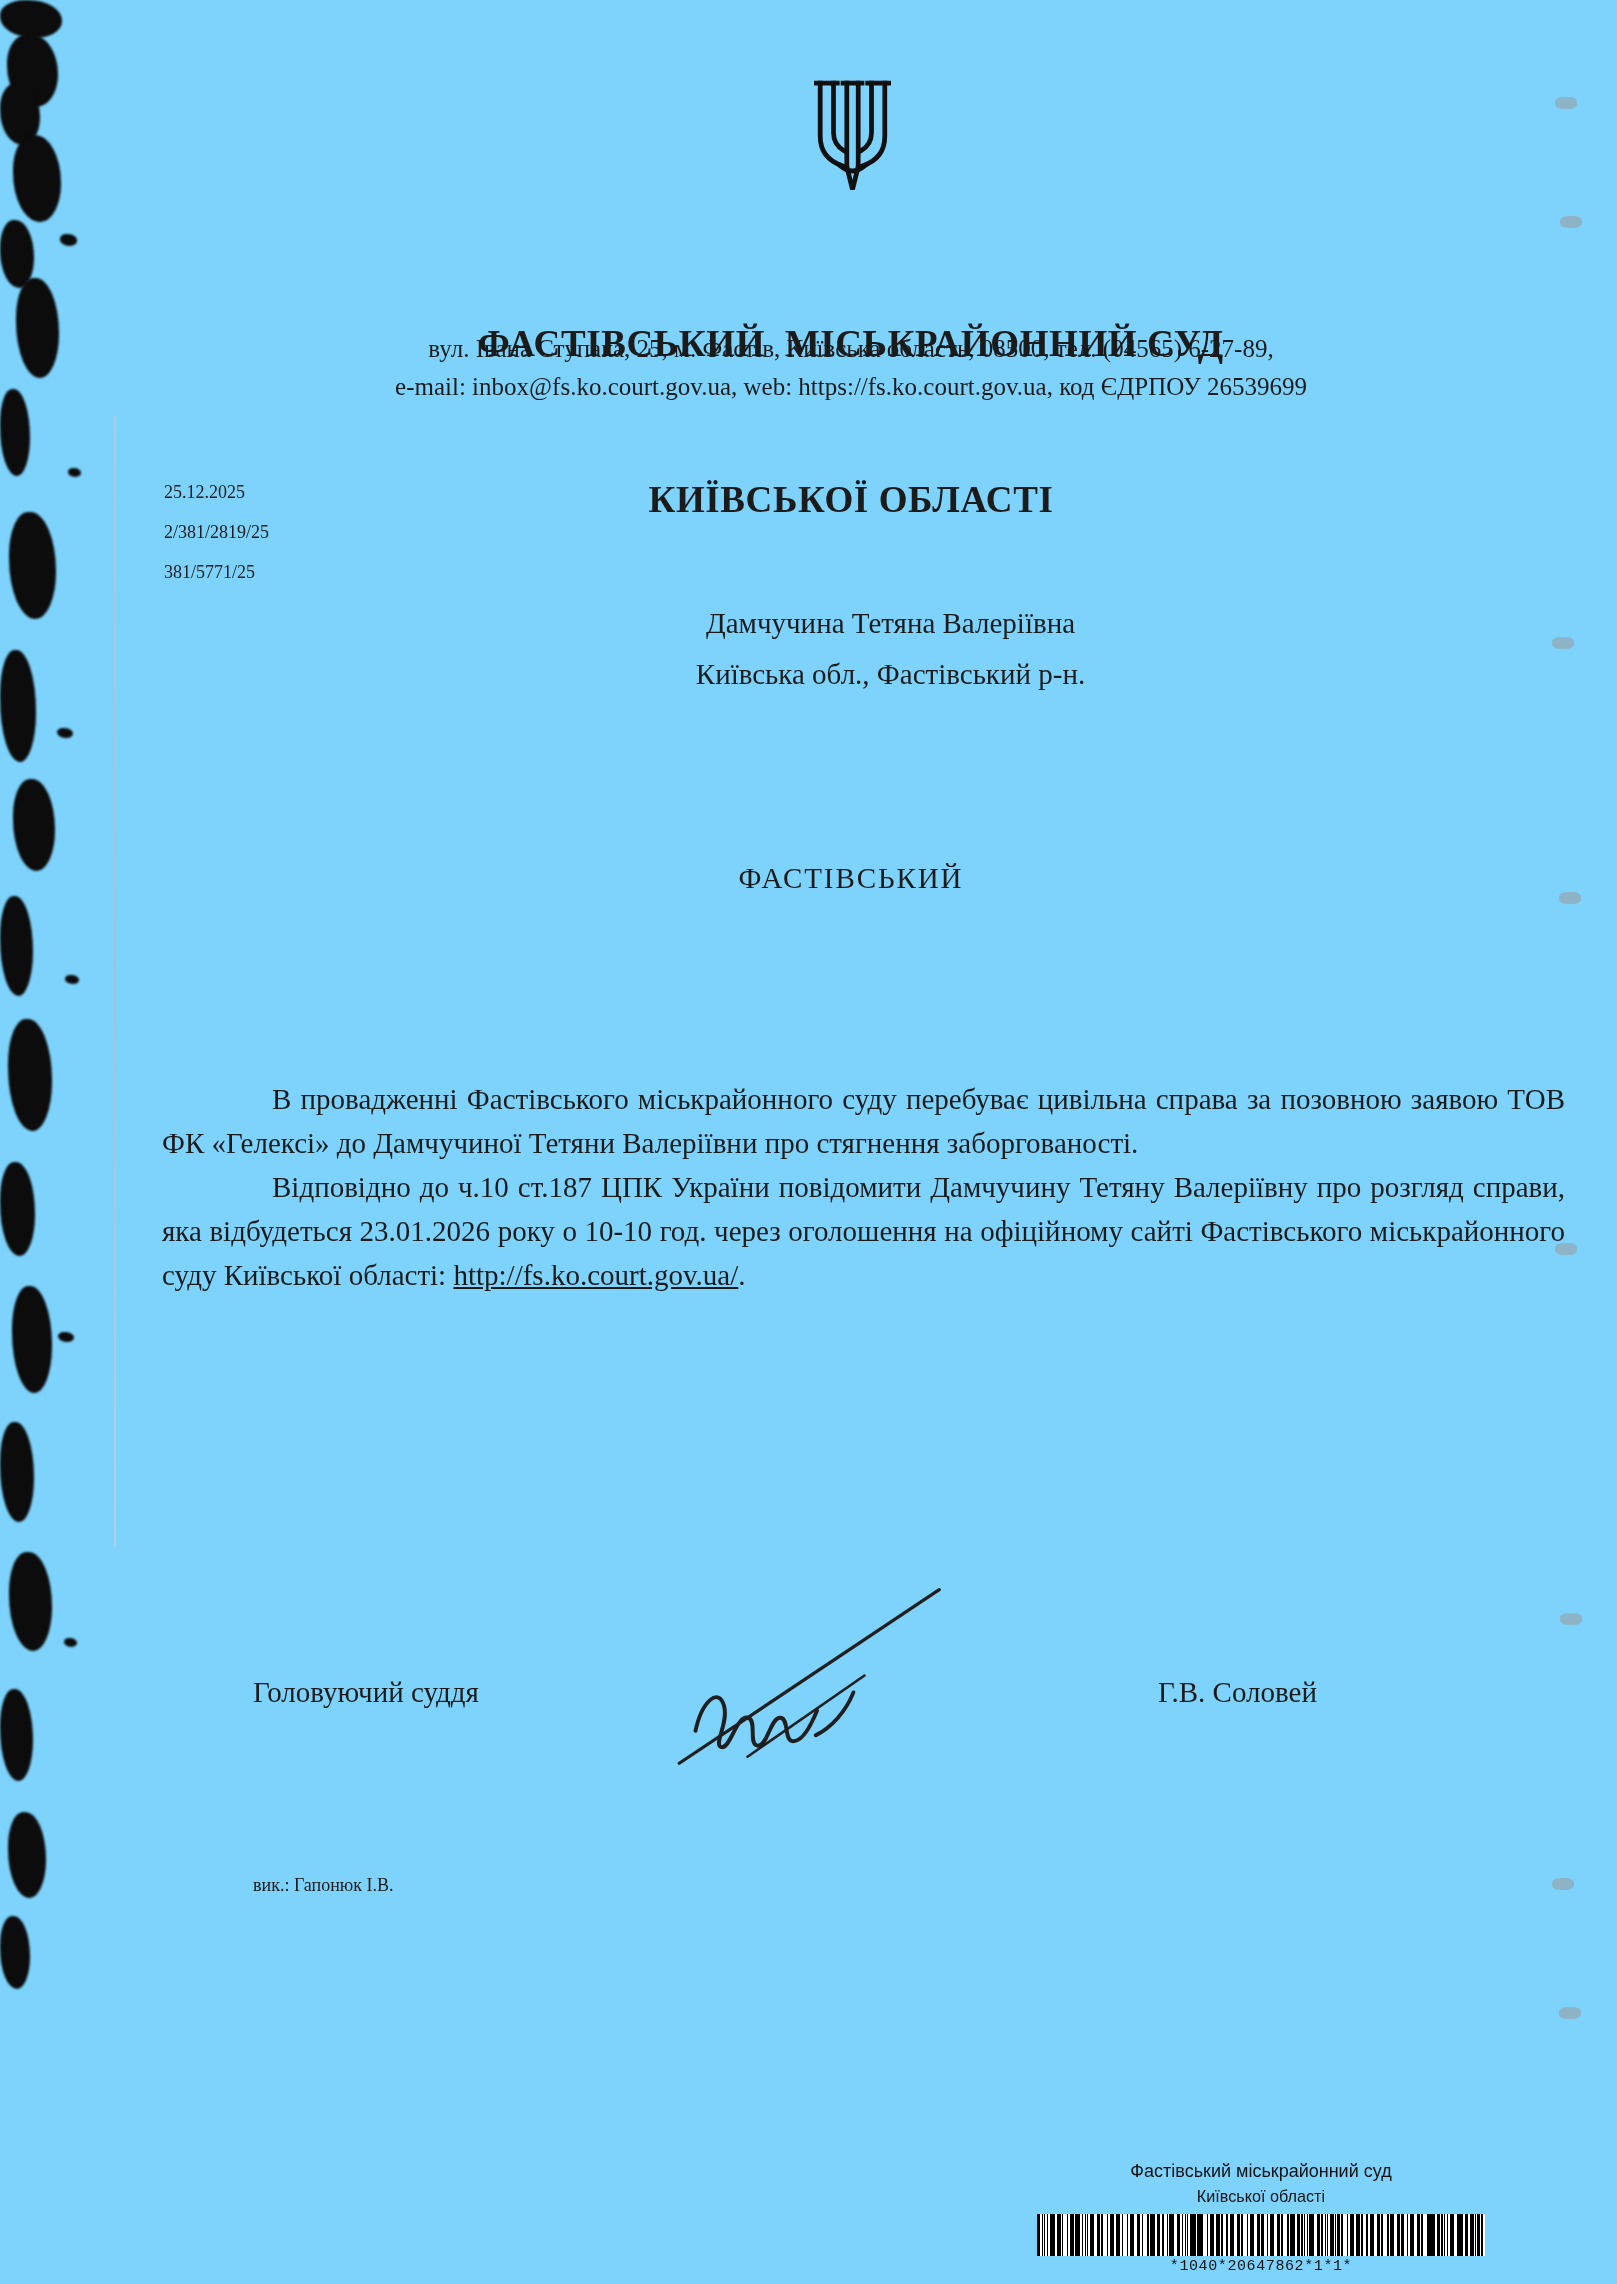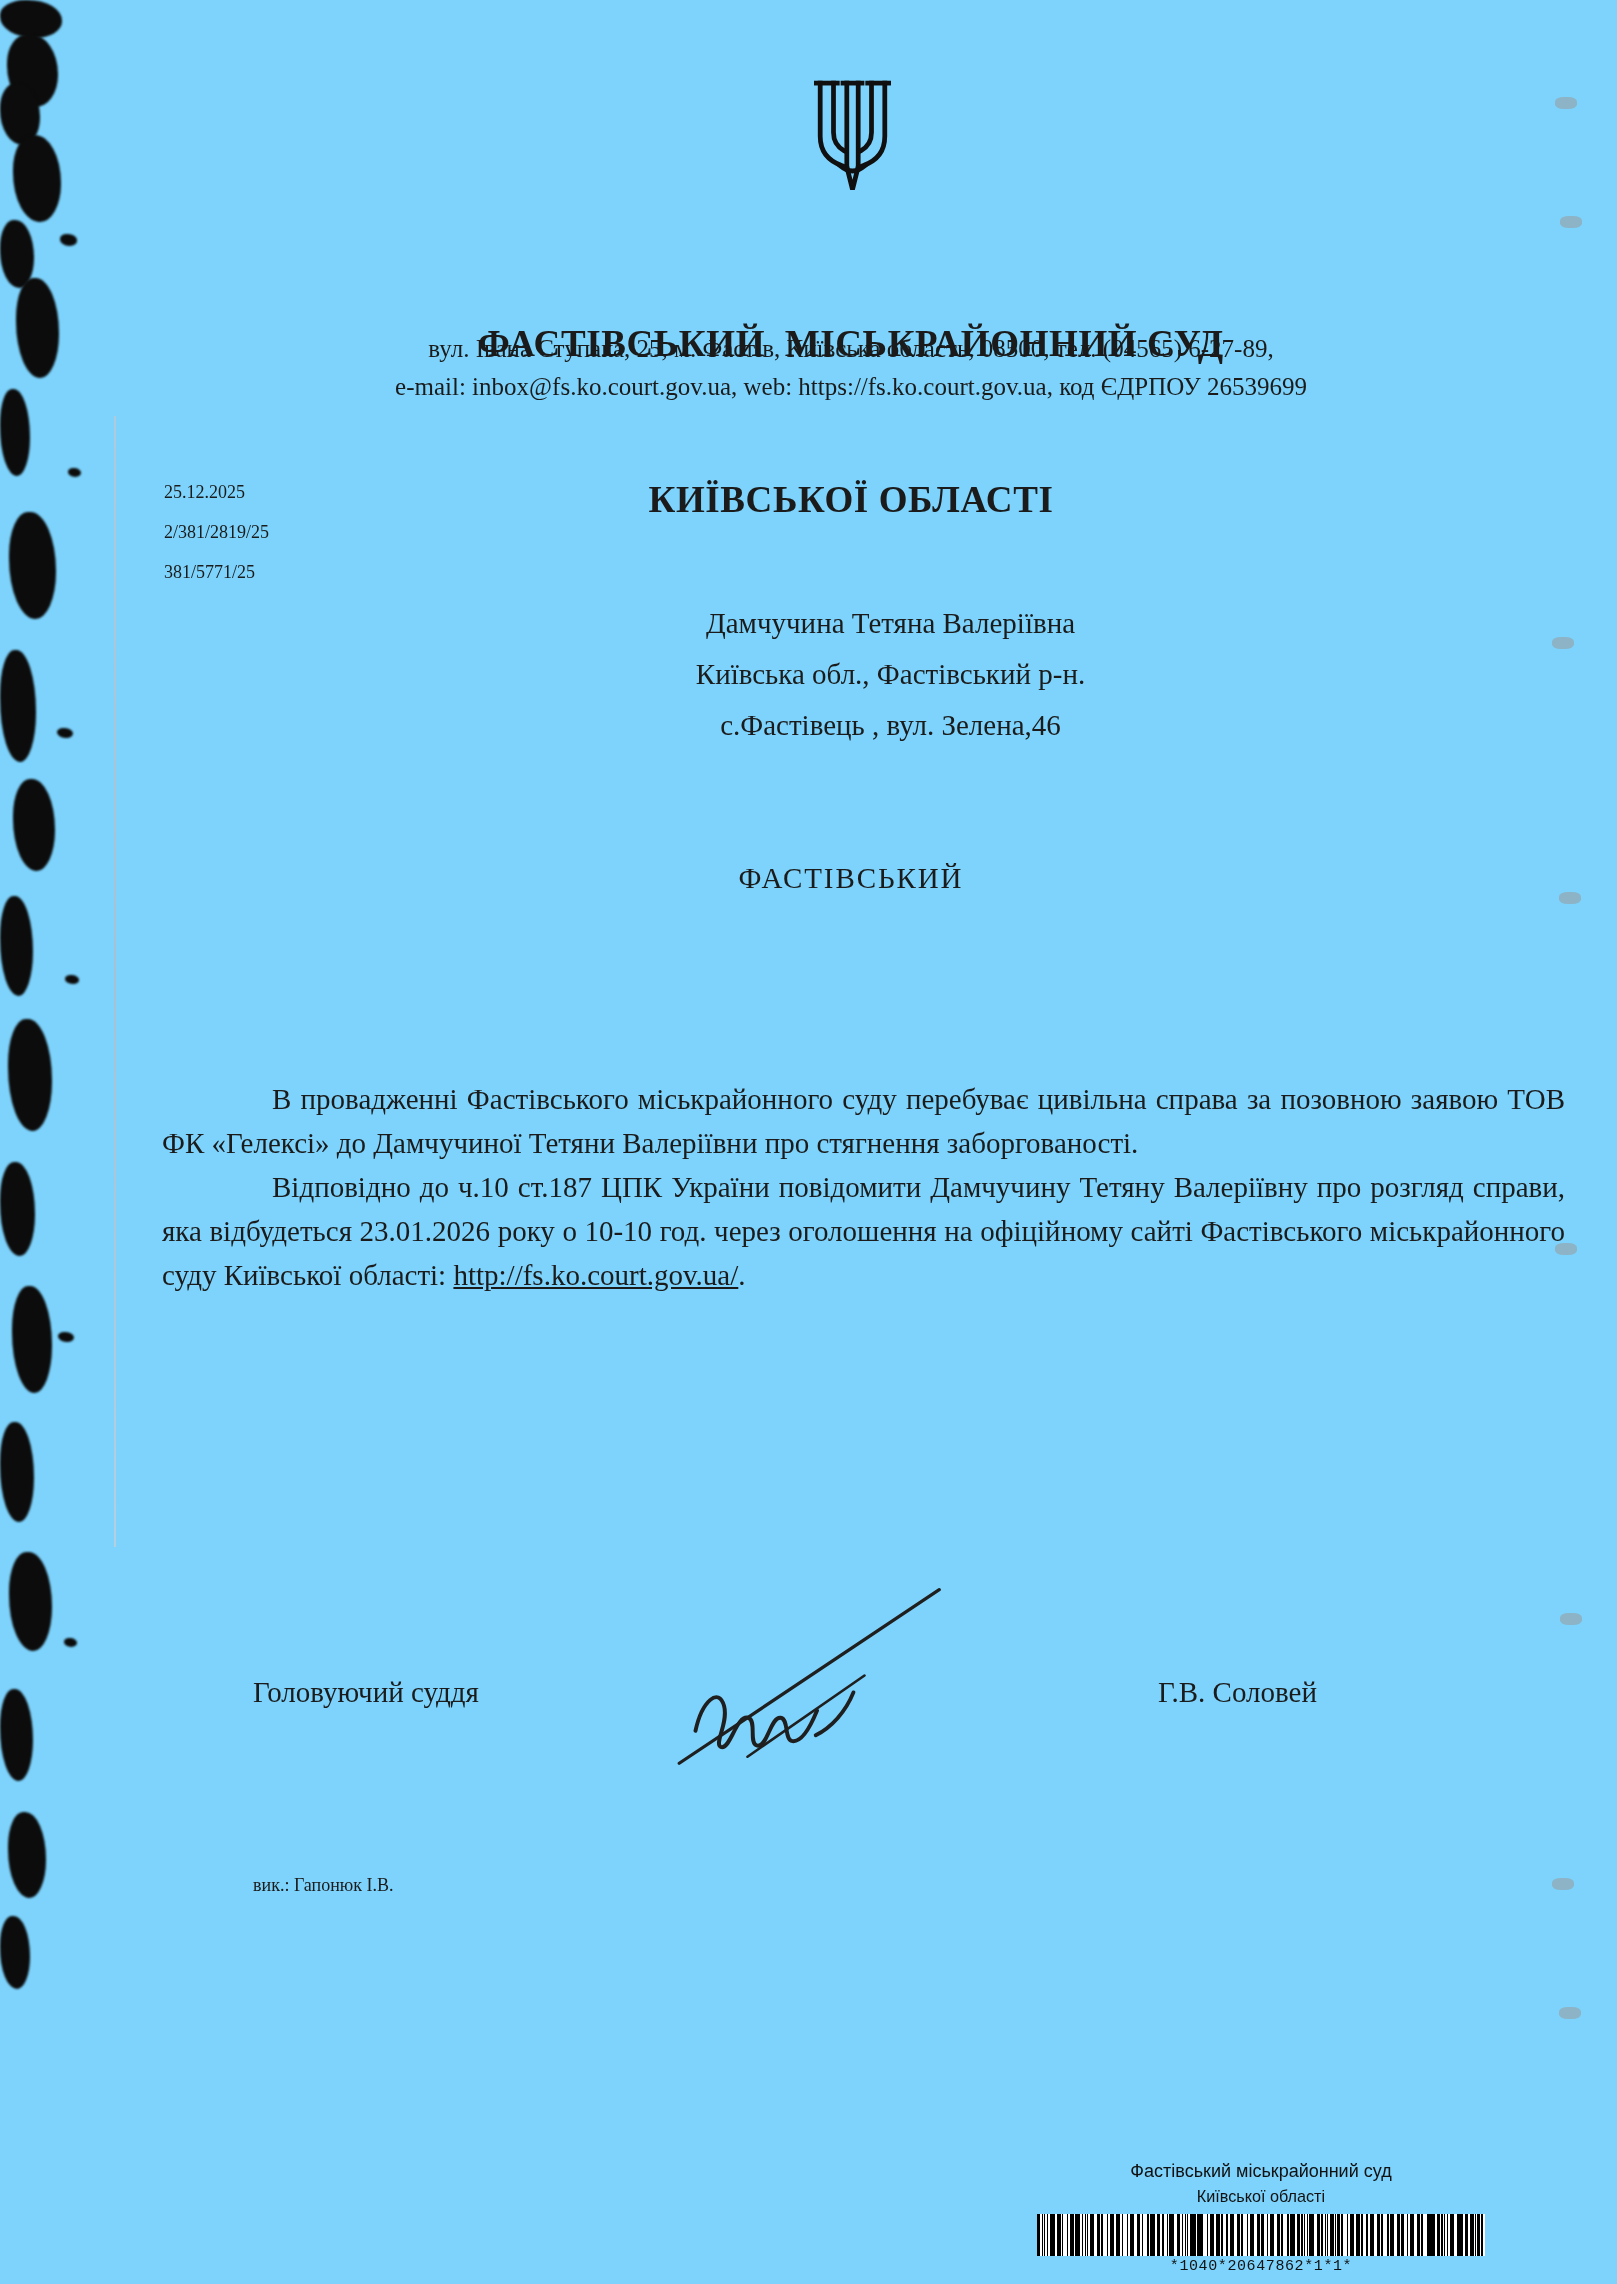--- a/index.html
+++ b/index.html
@@ -149,21 +149,20 @@
 
   <div class="ref-block">
     <div>25.12.2025</div>
     <div>2/381/2819/25</div>
     <div>381/5771/25</div>
   </div>
 
   <div class="addressee">
     <div>Дамчучина Тетяна Валеріївна</div>
     <div>Київська  обл., Фастівський р-н.</div>
-    <div>с.Фастівець , вул. Зелена,46</div>
   </div>
 
   <div class="doc-title">ФАСТІВСЬКИЙ</div>
 
   <div class="body-text">
     <p>В провадженні Фастівського міськрайонного суду перебуває цивільна справа за позовною заявою ТОВ ФК «Гелексі» до Дамчучиної Тетяни Валеріївни про стягнення заборгованості.</p>
     <p><span>Відповідно до ч.10 ст.187 ЦПК України повідомити Дамчучину Тетяну Валеріївну про розгляд справи, яка відбудеться 23.01.2026 року  о 10-10 год. через оголошення на офіційному сайті Фастівського міськрайонного суду Київської області: </span><a class="doc-link">http://fs.ko.court.gov.ua/</a><span>.</span></p>
   </div>
 
   <div class="sign-role">Головуючий суддя</div>

